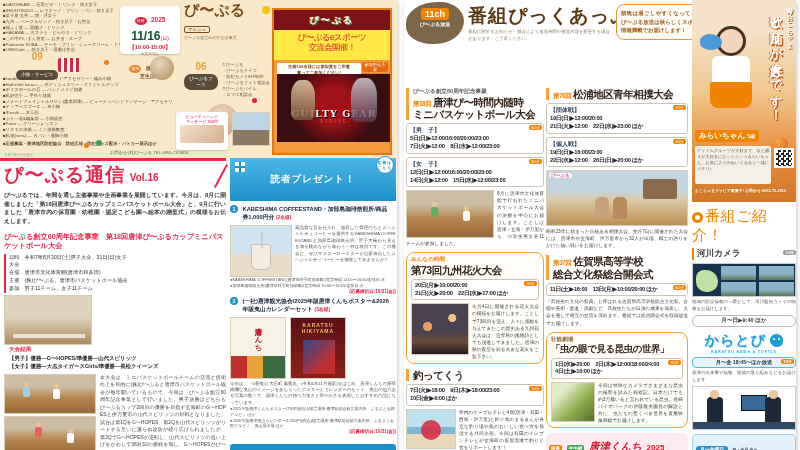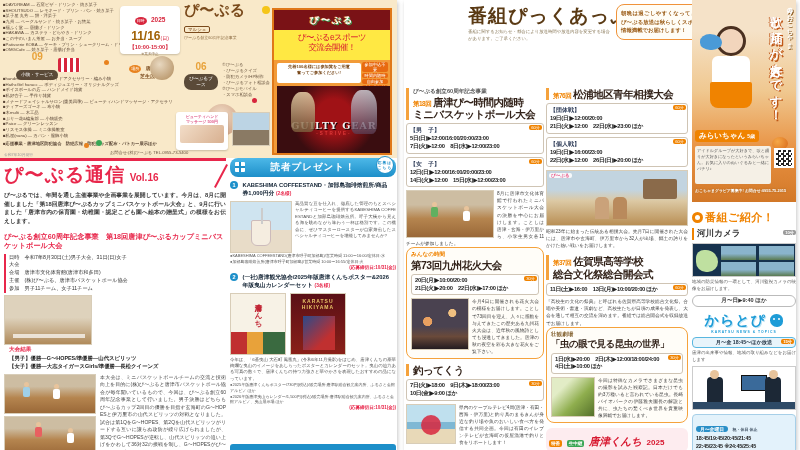--- a/index.html
+++ b/index.html
@@ -14,41 +14,41 @@
 .catnum{color:#e8a23a;font-weight:bold;font-size:10px;line-height:1}
 .catpill{background:#5a4a38;color:#fff;border-radius:7px;font-size:4.6px;padding:2px 5px;text-align:center;display:inline-block;line-height:1.3}
 .boothline{font-size:4.3px;color:#6a5640;line-height:1.4}
 .mbrand{font-size:15px;font-weight:bold;color:#7a4a1c;line-height:1}
 .mchip{display:inline-block;border:1px solid #7a4a1c;color:#7a4a1c;font-size:4.5px;padding:0 3px;border-radius:2px}
 .mscript{font-family:"DejaVu Serif","Liberation Serif",serif;font-style:italic;font-size:20px;color:#e0531f;line-height:.9}
 .mnote{font-size:4px;color:#8a6a40}
 .datebox{position:absolute;left:120px;top:6px;width:60px;height:48px;background:#fff;border-radius:4px;box-shadow:0 1px 2px rgba(0,0,0,.2);padding:2px;text-align:center}
 .dlabel{display:inline-block;background:#d7263d;color:#fff;border-radius:50%;font-size:4px;padding:2px;line-height:1}
 .dyear{color:#d7263d;font-size:6.5px;font-weight:bold}
-.dday{color:#a16207;font-size:12px;font-weight:bold;line-height:1}
+.dday{color:#14532d;font-size:12px;font-weight:bold;line-height:1}
 .ddow{font-size:5px;color:#d7263d}
 .dtime{color:#d7263d;font-size:5.6px;font-weight:bold}
 .drain{font-size:3.6px;color:#8a6a40}
 .plabel{display:inline-block;background:#e8821e;color:#fff;border-radius:50%;font-size:4px;padding:2px;line-height:1}
 .pplace{font-size:5px;font-weight:bold;color:#7a4a1c;line-height:1.15}
 .dot{position:absolute;border-radius:50%}
 .minicard{position:absolute;background:#fff;border-radius:3px;box-shadow:0 1px 2px rgba(0,0,0,.2);padding:2px;text-align:center}
 .minitxt{font-size:4px;color:#e05a8a;font-weight:bold;line-height:1.3}
 .flycontact{font-size:4.2px;color:#6a5640}
 .v4line{font-size:4.3px;color:#5a4636;font-weight:bold}
 
 .esp{position:absolute;left:272px;top:8px;width:120px;height:147px;background:#f29b38;border:2px solid #e07818;overflow:hidden}
 .espband1{position:absolute;left:0;top:0;width:100%;height:20px;background:#7a1216;text-align:center}
 .esplogo{font-size:9px;font-weight:bold;color:#fff;text-shadow:1px 1px 0 #3aa655,-1px 0 0 #e8a23a;letter-spacing:2px;line-height:20px}
 .espband2{position:absolute;left:0;top:20px;width:100%;height:30px;background:#ffe843;text-align:center;padding-top:2px}
 .esptitle{font-size:8.4px;font-weight:normal;color:#d7172f;line-height:1.2;letter-spacing:-.5px}
 .espnote{position:absolute;left:3px;top:53px;width:84px;height:20px;background:#fff;border-radius:2px;padding:1px 2px;text-align:center}
 .espnotetxt{font-size:4.2px;color:#7a4a1c;font-weight:bold;line-height:1.5}
 .esptag{background:#e86a10;color:#fff;font-size:4.2px;border-radius:2px;padding:0 2px;margin-bottom:1px;text-align:center}
-.gg{position:absolute;left:3px;top:76px;width:114px;height:68px;background:radial-gradient(circle at 50% 45%,#a01216 0 26%,#3a0d10 62%);overflow:hidden;text-align:center}
+.gg{position:absolute;left:3px;top:64px;width:114px;height:68px;background:radial-gradient(circle at 50% 45%,#a01216 0 26%,#3a0d10 62%);overflow:hidden;text-align:center}
 .gglogo{font-family:"DejaVu Serif","Liberation Serif",serif;font-size:9.5px;font-weight:bold;color:#f2f2f2;letter-spacing:1px;margin-top:34px;text-shadow:1px 1px 0 #000}
 .ggsub{font-size:4.5px;color:#e03a3a;letter-spacing:2px;font-weight:bold}
 
 .redrule{position:absolute;left:0;top:158px;width:226px;height:3px;background:#e8274b}
 .newsmeta{font-size:3.8px;color:#999}
 .ntitle{font-size:19px;font-weight:bold;color:#e8274b;letter-spacing:1px;line-height:1.1}
 .nvol{font-size:10px;color:#e8274b;font-weight:bold}
 .nslash{position:absolute;width:2px;height:26px;background:#e8274b;transform:rotate(28deg)}
 .intro{font-size:5.8px;font-weight:bold;color:#3a3a3a;line-height:1.5;text-align:justify;word-break:break-all}
 .redsub{font-size:7.2px;color:#e8274b;font-weight:bold;line-height:1.25;margin-top:6px}
@@ -63,21 +63,21 @@
 .ph-sumo{background:linear-gradient(180deg,#c2d4e0 0 35%,#dcc9a4 55%,#b98f55)}
 .ph-fire{background:radial-gradient(circle at 28% 45%,#e8a060 0 9%,rgba(0,0,0,0) 10%),radial-gradient(circle at 72% 28%,#f0c080 0 7%,rgba(0,0,0,0) 8%),linear-gradient(180deg,#4a4250 0 55%,#6a4a3a 75%,#241c20)}
 .ph-beach{background:linear-gradient(180deg,#bfe0ee 0 45%,#7fb8d4 46% 62%,#e8d9b8 63%)}
 .ph-insect{background:linear-gradient(135deg,#e2ecc6 0 25%,#8fae4e 60%,#55712a)}
 .ph-coffee{background:linear-gradient(180deg,#cfe4f0 0 55%,#e8dcc8 56%)}
 .ph-barn{background:linear-gradient(180deg,#bcd4e4 0 52%,#8a7a64 53%)}
 .jersey{position:absolute;width:7px;height:10px;border-radius:2px}
 .head{position:absolute;width:5px;height:5px;border-radius:50%;background:#e8c49c}
 
 .present{position:absolute;left:230px;top:158px;width:166px;height:292px}
-.phead{position:relative;background:linear-gradient(#4db8e8,#1d8fc9);border-radius:8px;color:#fff;font-weight:bold;font-size:9.5px;text-align:center;padding:3px 0;letter-spacing:1px}
+.phead{position:relative;background:linear-gradient(#4db8e8,#1d8fc9);border-radius:0;color:#fff;font-weight:bold;font-size:9.5px;text-align:center;padding:15px 0;letter-spacing:1px}
 .pbadge{position:absolute;right:2px;top:-2px;width:18px;height:18px;background:#fff;border:1px solid #1d8fc9;border-radius:50%;color:#1d8fc9;font-size:3.8px;line-height:1.2;text-align:center;padding-top:4px;font-weight:bold}
 .gift{position:absolute;left:5px;top:4px;width:10px;height:10px;background:#fff;border-radius:1px}
 .gift:before{content:"";position:absolute;left:4px;top:0;width:2px;height:10px;background:#1d8fc9}
 .gift:after{content:"";position:absolute;left:0;top:4px;width:10px;height:2px;background:#1d8fc9}
 .inum{display:inline-block;background:#1d8fc9;color:#fff;border-radius:50%;width:8px;height:8px;font-size:5.5px;text-align:center;line-height:8px;font-weight:bold;vertical-align:top}
 .ititle{font-size:5.8px;font-weight:bold;color:#123;line-height:1.3;display:inline-block;width:150px}
 .iwin{color:#e8274b;font-size:4.8px;font-weight:bold}
 .ibody{font-size:4.4px;color:#555;text-align:justify;line-height:1.45;word-break:break-all}
 .inote{font-size:4px;color:#555;line-height:1.45}
 .idead{font-size:4.6px;color:#e8274b;font-weight:bold;text-align:right}
@@ -94,21 +94,21 @@
 .sideb{position:absolute;left:288px;top:0;width:104px}
 .tblock{border-left:3px solid #f5a23c;padding-left:4px}
 .pkick{font-size:5.6px;color:#555;font-weight:bold}
 .pnum{color:#f08300;font-size:6.5px;font-weight:bold;margin-right:2px}
 .ptitle{font-size:10.5px;font-weight:bold;color:#33231a;line-height:1.15;letter-spacing:-.5px}
 .schedbox{position:relative;border:1px solid #cfc4b4;background:#fff;border-radius:3px;padding:2px 3px;margin-top:3px}
 .slabel{font-size:6px;font-weight:bold;color:#2e3c58}
 .sline{font-size:5.8px;font-weight:bold;color:#222;line-height:1.35;letter-spacing:-.3px}
 .tag{position:absolute;top:1px;right:1px;background:#f08300;color:#fff;font-size:4.2px;padding:0 2px;border-radius:2px}
 .btxt{font-size:4.7px;color:#444;text-align:justify;line-height:1.5;word-break:break-all}
-.obox{border:1.5px solid #f5a23c;border-radius:8px;padding:3px 4px;background:#fffdf8;}
+.obox{border:1.5px solid #f5a23c;border-radius:8px;padding:3px 4px;background:#fffdf8;margin-top:5px}
 .okick{font-size:5.6px;color:#f08300;font-weight:bold}
 .wm{position:absolute;left:2px;top:2px;background:rgba(255,255,255,.85);color:#e85a8a;font-size:4.6px;font-weight:bold;border-radius:2px;padding:0 2px}
 .mascot{display:inline-block;width:13px;height:13px;background:#2a9ad7;border-radius:50% 50% 45% 55%;position:relative;vertical-align:middle}
 .mascot:before{content:"";position:absolute;left:3px;top:4px;width:2px;height:2px;background:#fff;border-radius:50%}
 .mascot:after{content:"";position:absolute;right:3px;top:4px;width:2px;height:2px;background:#fff;border-radius:50%}
 .kunchi{background:#fdecef;border-radius:6px;padding:3px;margin-top:5px}
 .kchip1{display:inline-block;background:#f08300;color:#fff;font-size:4.6px;font-weight:bold;padding:1px 2px;border-radius:2px}
 .kchip2{display:inline-block;background:#3aa655;color:#fff;font-size:4.6px;font-weight:bold;padding:1px 2px;border-radius:2px}
 .kbrush{font-family:"DejaVu Serif","Liberation Serif",serif;font-style:italic;font-weight:bold;font-size:10.5px;color:#d7172f}
 .kyear{font-size:8px;color:#d7172f;font-weight:bold}
@@ -116,21 +116,21 @@
 .oko{position:relative;width:104px;height:202px;background:linear-gradient(180deg,#f5e2c8 0 15%,#f0c890 45%,#e89040 75%,#d27828);overflow:hidden}
 .vert{writing-mode:vertical-rl}
 .okolabel{position:absolute;right:2px;top:3px;font-size:6.2px;color:#fff;font-weight:bold;text-shadow:1px 1px 0 #8a5a20}
 .okophrase{position:absolute;right:12px;top:6px;font-size:12.5px;color:#fff;font-weight:bold;text-shadow:1.5px 1.5px 0 #c05818,-1px 0 0 #c05818;letter-spacing:1px}
 .pump{position:absolute;border-radius:50%;background:radial-gradient(circle at 35% 35%,#f5a848,#d86818)}
 .okoname{position:absolute;left:3px;top:130px;background:#f08300;color:#fff;font-size:7.5px;font-weight:bold;border-radius:3px;padding:1px 4px}
 .okoage{font-size:5px;font-weight:bold}
 .okodesc{position:absolute;left:3px;top:146px;width:76px;height:38px;background:#f5f0e6;border-radius:2px;padding:2px;font-size:4.1px;color:#555;line-height:1.5;text-align:justify}
 .qr{position:absolute;right:2px;top:148px;width:20px;height:20px;background:repeating-conic-gradient(#222 0 25%,#fff 0 50%) 0 0/5px 5px;border:2px solid #fff}
 .okorec{position:absolute;left:3px;top:188px;font-size:3.9px;color:#fff;font-weight:bold;text-shadow:0 0 2px #9a5a14}
-.introtitle{font-size:11px;font-weight:bold;color:#f08300;letter-spacing:.5px}
+.introtitle{font-size:15px;font-weight:normal;color:#f08300;letter-spacing:.5px}
 .swirl{display:inline-block;width:11px;height:11px;border-radius:50%;background:#f08300;position:relative;vertical-align:-2px;margin-right:2px}
 .swirl:before{content:"";position:absolute;left:3px;top:3px;width:5px;height:5px;border-radius:50%;background:#fff}
 .sbart{border-left:2px solid #f08300;padding-left:3px;font-size:8.6px;font-weight:bold;color:#333;position:relative}
 .graytag{position:absolute;right:0;top:2px;background:#9a9a9a;color:#fff;font-size:4.2px;border-radius:2px;padding:0 2px}
 .rivercam{position:relative;width:104px;height:34px;background:#16324e;border:1px solid #ccc}
 .rcell{position:absolute;background:linear-gradient(180deg,#8ab4cc 0 55%,#5a7a50)}
 .rmap{position:absolute;left:3px;top:6px;width:22px;height:22px;background:#bfe0a0;border-radius:40% 60% 50% 50%}
 .sdesc{font-size:4.4px;color:#555;line-height:1.5;text-align:justify}
 .chip{border:1px solid #bbb;border-radius:6px;background:#fff;font-size:5.6px;font-weight:bold;color:#333;text-align:center;padding:1px 0;margin-top:3px}
 .ktplogo{font-size:14px;font-weight:bold;color:#1e9cd7;text-shadow:1px 1px 0 #bfe4f5;letter-spacing:1px}
@@ -352,20 +352,24 @@
             <div class="inote">●2026年版唐津曳山カレンダー/1,500円(税込)/販売場所:唐津駅総合観光案内所、ふるさと会館アルピノ、曳山展示場 ほか</div>
           </div>
         <div class="idead">(応募締切日:10/31(金))</div>
       </div>
       <div class="pstrip"></div>
     </div>
   </div>
 
   <div class="pageR">
 
+    <div class="blob">
+      <div class="ch11">11ch</div>
+      <div class="chsub">ぴ〜ぷる放送</div>
+    </div>
     <div class="abs" style="left:64px;top:6px">
       <div class="rtitle">番組ぴっくあっぷ</div>
       <div class="rnote" style="margin-top:4px">番組に関するお知らせ・都合により放送時間や放送内容を変更する場合があります。ご了承ください。</div>
     </div>
     <div class="bubble" style="left:212px;top:4px;width:132px">朝晩は過ごしやすくなってきましたね！今月のぴ〜ぷる放送は秋らしくスポーツや、食に関する情報満載でお届けします！</div>
 
     <div class="pcol1">
       <div class="tblock">
         <div class="pkick">ぴ〜ぷる創立60周年記念事業</div>
         <div class="ptitle"><span class="pnum">第18回</span><span>唐津ぴ〜時間内随時</span></div>

